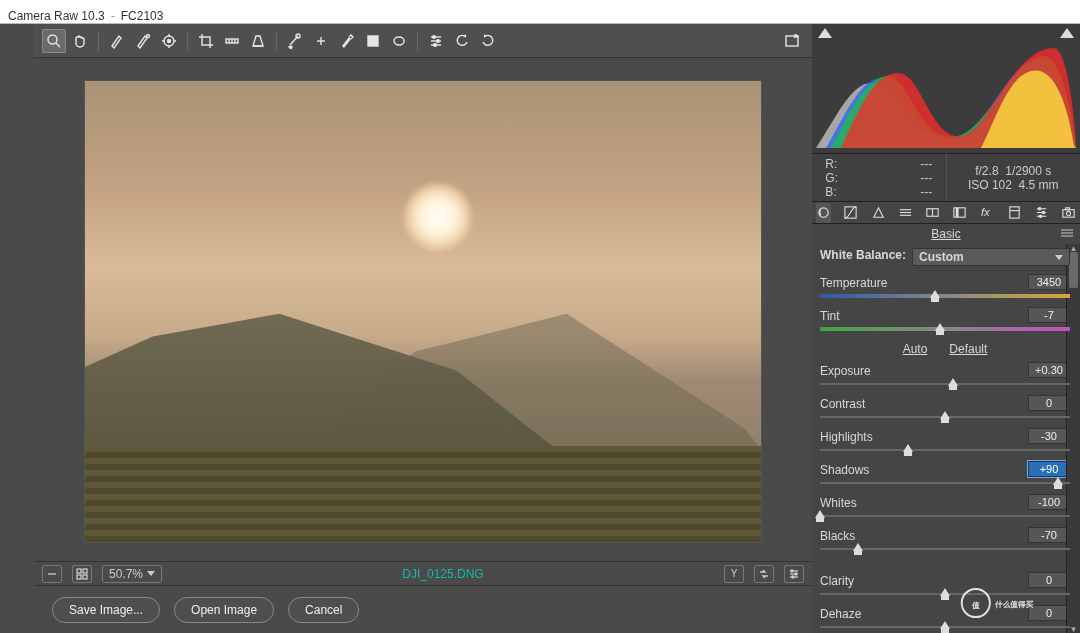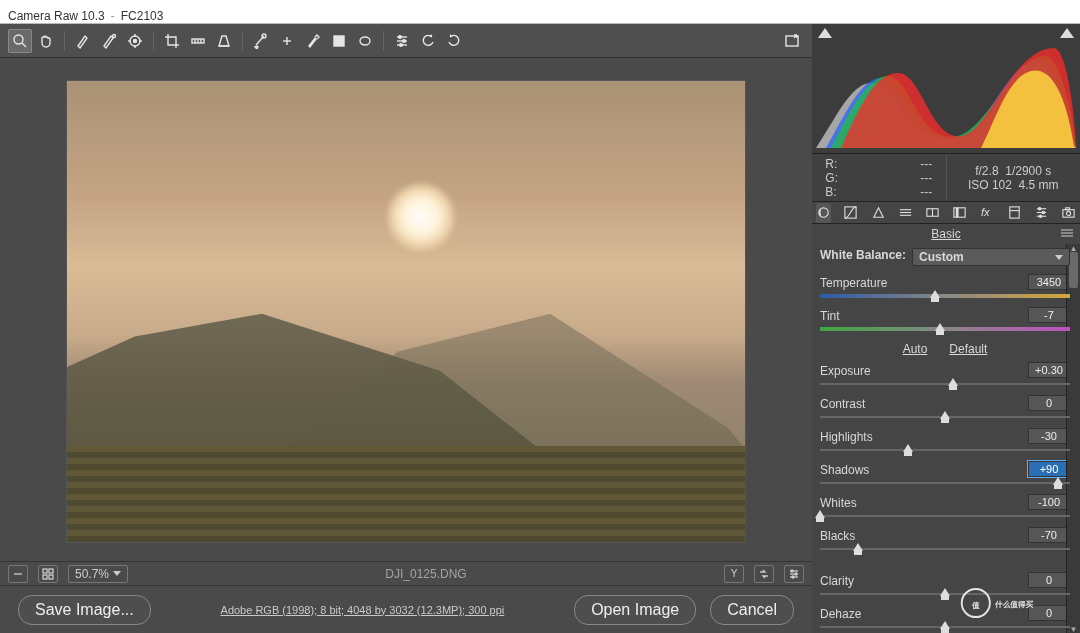--- a/index.html
+++ b/index.html
@@ -2,49 +2,49 @@
 <html><head>
 <meta charset="utf-8">
 <style>
   * { margin: 0; padding: 0; box-sizing: border-box; font-family: "Segoe UI", Tahoma, sans-serif; font-size: 12px; -webkit-user-select: none; user-select: none; }
   html, body { width: 1080px; height: 633px; background: #4a4a4a; color: #d8d8d8; overflow: hidden; }
   
   .titlebar { height: 24px; background: #fff; color: #333; display: flex; align-items: flex-end; padding: 0 8px; font-size: 12px; border-bottom: 1px solid #bbb; }
   .titlebar .sep { padding: 0 6px; color: #999; }
   
   .app { display: flex; height: calc(100% - 24px); background: #4a4a4a; }
-  .left-pane { flex: 1; display: flex; flex-direction: column; min-width: 0; }
+  .left-pane { flex: 1; display: flex; flex-direction: column; min-width: 0; margin-left: 34px; }
   .right-pane { width: 268px; background: #454545; display: flex; flex-direction: column; }
   
   .toolbar { height: 34px; background: #4f4f4f; border-bottom: 1px solid #333; display: flex; align-items: center; padding: 0 8px; gap: 2px; }
   .tool-btn { width: 24px; height: 24px; border-radius: 2px; display: flex; align-items: center; justify-content: center; color: #ddd; cursor: pointer; }
   .tool-btn.active { background: #6a6a6a; box-shadow: inset 0 0 0 1px #888; }
   .tool-btn svg { width: 16px; height: 16px; stroke: #e5e5e5; fill: none; stroke-width: 1.4; }
   .tool-divider { width: 1px; height: 20px; background: #666; margin: 0 4px; }
   .tool-spacer { flex: 1; }
   
   .canvas-wrap { flex: 1; display: flex; align-items: center; justify-content: center; background: #4a4a4a; padding: 10px 50px 6px 50px; }
   .canvas { width: 100%; height: 100%; max-width: 680px; max-height: 463px; border: 1px solid #555; position: relative; overflow: hidden; }
   .photo { position: absolute; inset: 0; }
   .sky { position: absolute; inset: 0; background: linear-gradient(to bottom, #aa9275 0%, #c4a484 25%, #d9bb97 40%, #c8ab8a 55%, #a08a75 65%, #7d765d 100%); }
   .sun { position: absolute; left: 47%; top: 22%; width: 70px; height: 70px; border-radius: 50%; background: radial-gradient(circle, #fffdfa 0%, #fff3da 35%, #f0d7b0 55%, rgba(240,215,176,0) 75%); filter: blur(2px); }
   .hills { position: absolute; left: 0; right: 0; bottom: 0; height: 55%; }
   .hill1 { position: absolute; left: -5%; right: 30%; top: 10%; bottom: 0; background: linear-gradient(#6b6550, #4e4c35); clip-path: polygon(0 30%, 20% 10%, 45% 0%, 80% 25%, 100% 60%, 100% 100%, 0 100%); opacity: .95; }
   .hill2 { position: absolute; left: 30%; right: -5%; top: 0; bottom: 0; background: linear-gradient(#8e8169, #5f5b43); clip-path: polygon(0 70%, 25% 25%, 55% 10%, 90% 55%, 100% 80%, 100% 100%, 0 100%); opacity: .7; }
   .terraces { position: absolute; left: 0; right: 0; bottom: 0; height: 38%; background: repeating-linear-gradient(to bottom, #605737 0 6px, #4e4a2f 6px 12px), linear-gradient(to bottom, rgba(0,0,0,0), rgba(0,0,0,.25)); }
   
   .infobar { height: 24px; display: flex; align-items: center; background: #4a4a4a; border-top: 1px solid #333; padding: 0 8px; gap: 10px; font-size: 11px; color: #ccc; }
-  .infobar .fname { flex: 1; text-align: center; color: #a3a3a3; }
+  .infobar .fname { flex: 1; text-align: center; color: #14b8a6; }
   .infobar .icon-btn { width: 20px; height: 18px; border: 1px solid #777; border-radius: 2px; display: flex; align-items: center; justify-content: center; cursor: pointer; }
   .infobar .icon-btn svg { width: 12px; height: 12px; stroke: #ccc; fill: none; stroke-width: 1.3; }
   .zoom-select { display: inline-flex; align-items: center; gap: 4px; padding: 0 6px; min-width: 60px; height: 18px; border: 1px solid #777; border-radius: 2px; cursor: pointer; }
   .zoom-select::after { content: ""; width: 0; height: 0; border-left: 4px solid transparent; border-right: 4px solid transparent; border-top: 5px solid #ccc; margin-left: auto; }
   
   .actionbar { height: 48px; display: flex; align-items: center; padding: 0 18px; background: #4a4a4a; border-top: 1px solid #333; gap: 14px; }
-  .btn { padding: 5px 16px; background: #4e4e4e; border: 1px solid #888; border-radius: 14px; color: #eee; cursor: pointer; font-size: 16px; }
+  .btn { padding: 5px 16px; background: #4e4e4e; border: 1px solid #888; border-radius: 14px; color: #eee; cursor: pointer; font-size: 12px; }
   .meta-link { flex: 1; text-align: center; color: #c9c9c9; text-decoration: underline; font-size: 11px; cursor: pointer; }
   
   .hist-box { height: 130px; background: #3c3c3c; border-bottom: 1px solid #222; position: relative; }
   .hist-box svg { position: absolute; inset: 4px; }
   .hist-corner { position: absolute; top: 4px; width: 0; height: 0; border-left: 7px solid transparent; border-right: 7px solid transparent; border-bottom: 10px solid #ddd; }
   .hist-corner.left { left: 6px; }
   .hist-corner.right { right: 6px; }
   .exif { height: 48px; display: flex; background: #404040; border-bottom: 1px solid #222; }
   .exif .rgb, .exif .cam { flex: 1; display: flex; flex-direction: column; justify-content: center; align-items: center; font-size: 11px; line-height: 14px; color: #ccc; }
   .exif .divider { width: 1px; background: #555; }
@@ -258,21 +258,20 @@
             <line x1="2" y1="9" x2="10" y2="9"></line>
             <circle cx="4" cy="3" r="1" fill="#ccc"></circle>
             <circle cx="8" cy="6" r="1" fill="#ccc"></circle>
             <circle cx="5" cy="9" r="1" fill="#ccc"></circle>
           </svg>
         </div>
     </div>
 
     <div class="actionbar">
       <button class="btn">Save Image...</button>
-      <span class="meta-link">Adobe RGB (1998); 8 bit; 4048 by 3032 (12.3MP); 300 ppi</span>
       <button class="btn">Open Image</button>
       <button class="btn">Cancel</button>
     </div>
   </div>
 
   <div class="right-pane">
 
     <div class="hist-box">
       <div class="hist-corner left"></div>
       <div class="hist-corner right"></div>

